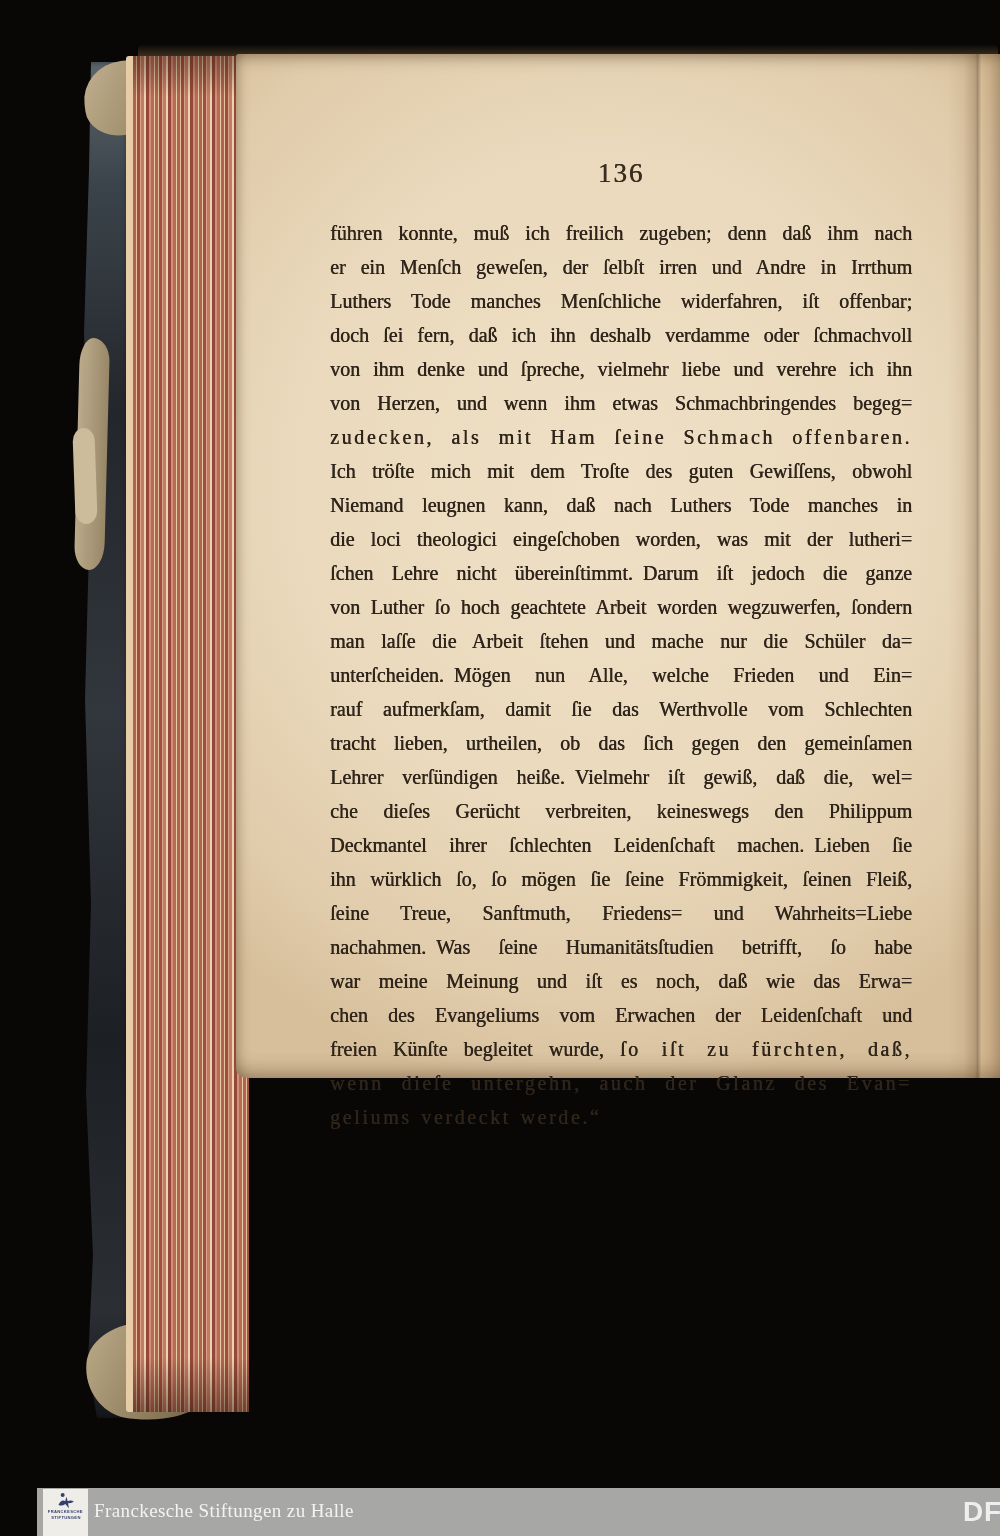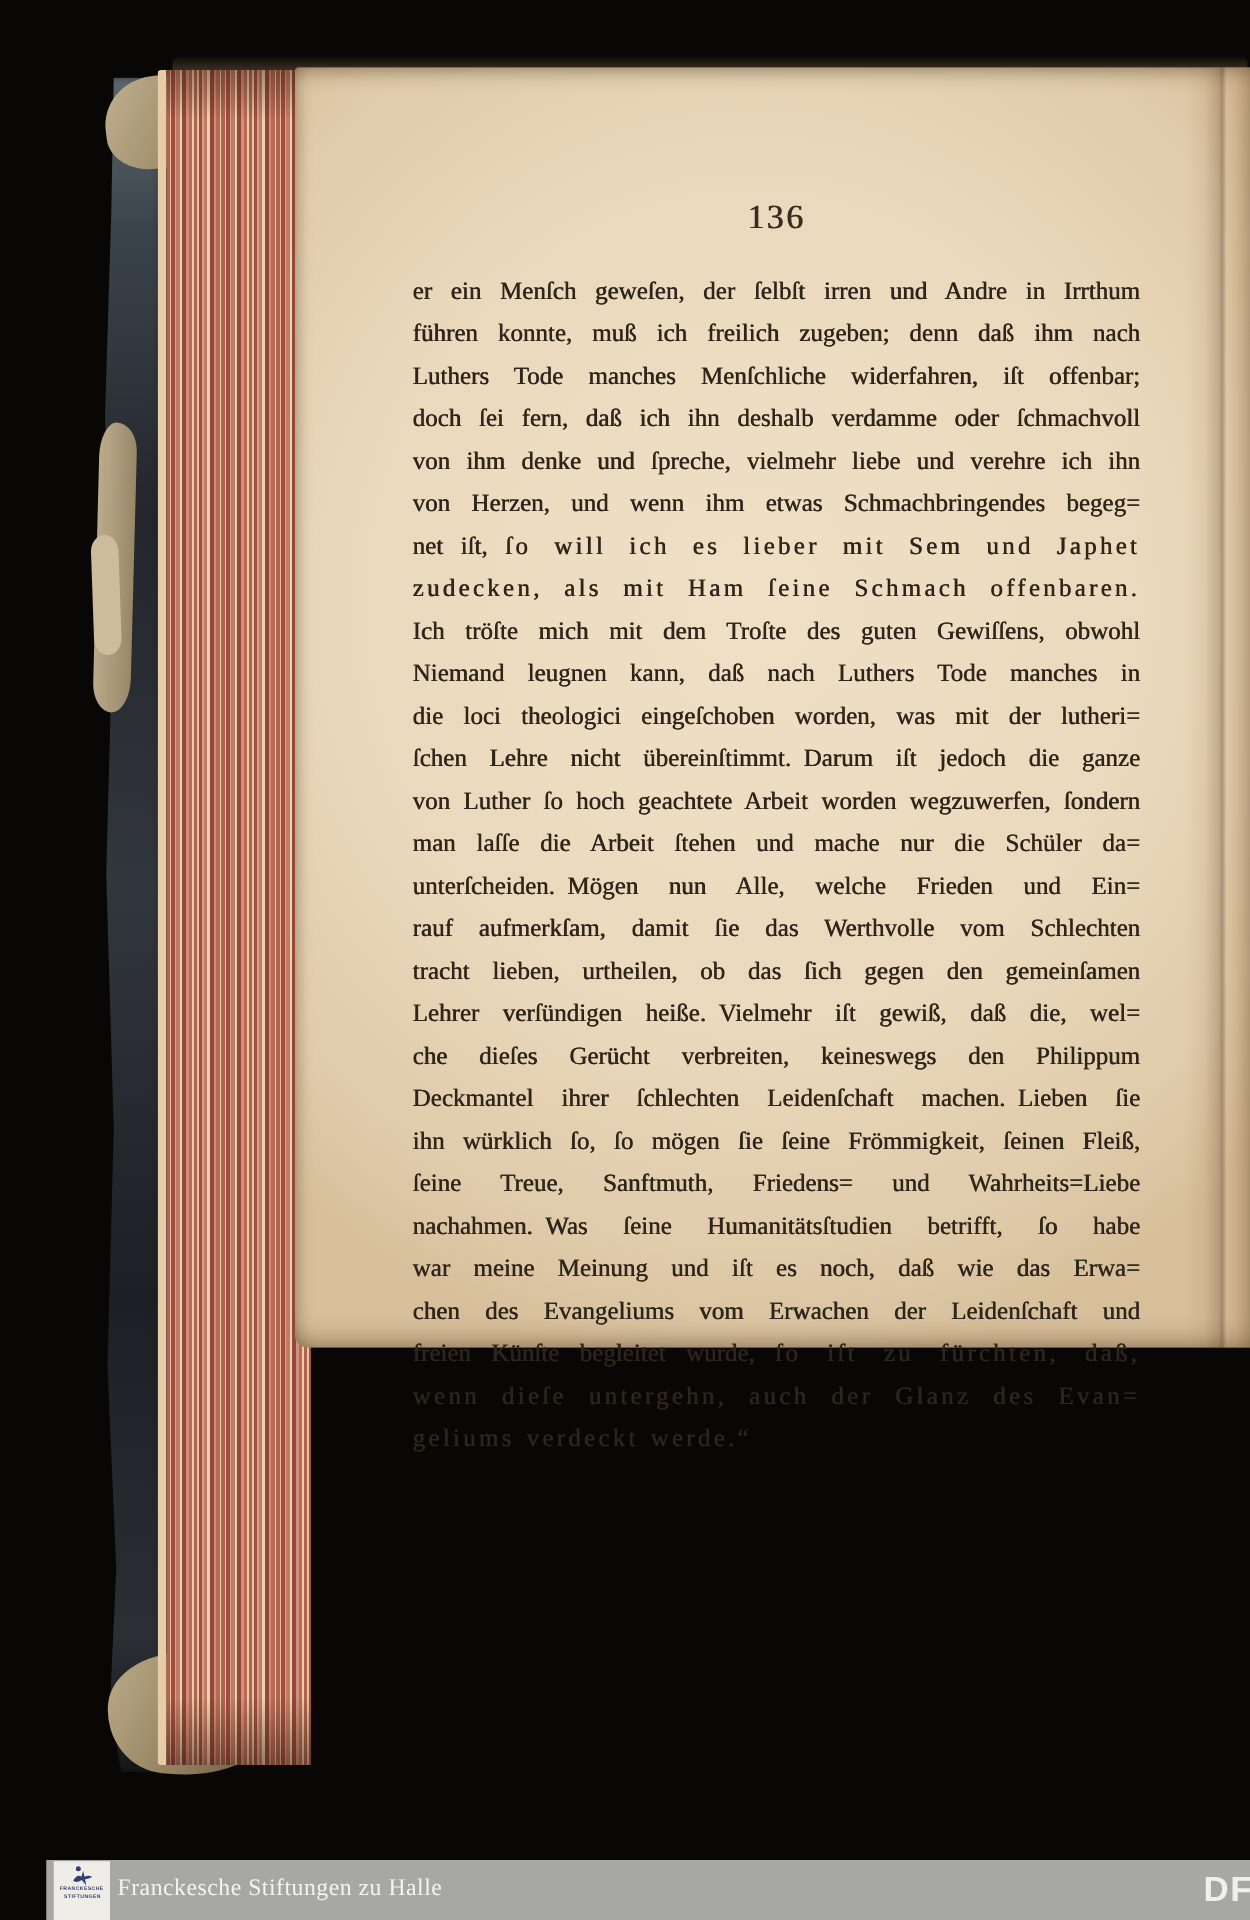--- a/index.html
+++ b/index.html
@@ -72,27 +72,26 @@
   <div class="tear t1"></div>
   <div class="tear t2"></div>
   <div class="tear t3"></div>
   <div class="tear t4"></div>
 
   <div class="page-edges"></div>
 
   <div class="page">
     <div class="page-number">136</div>
     <div class="text-block" id="text-block">
+        <div class="textline"><span>führen konnte, muß ich freilich zugeben; denn daß ihm nach</span></div>
         <div class="textline"><span>er ein Menſch geweſen, der ſelbſt irren und Andre in Irrthum</span></div>
-        <div class="textline"><span>führen konnte, muß ich freilich zugeben; denn daß ihm nach</span></div>
         <div class="textline"><span>Luthers Tode manches Menſchliche widerfahren, iſt offenbar;</span></div>
         <div class="textline"><span>doch ſei fern, daß ich ihn deshalb verdamme oder ſchmachvoll</span></div>
         <div class="textline"><span>von ihm denke und ſpreche, vielmehr liebe und verehre ich ihn</span></div>
         <div class="textline"><span>von Herzen, und wenn ihm etwas Schmachbringendes begeg=</span></div>
-        <div class="textline"><span>net iſt, </span><span class="sp">ſo will ich es lieber mit Sem und Japhet</span></div>
         <div class="textline"><span class="sp">zudecken, als mit Ham ſeine Schmach offenbaren.</span></div>
         <div class="textline"><span>Ich tröſte mich mit dem Troſte des guten Gewiſſens, obwohl</span></div>
         <div class="textline"><span>Niemand leugnen kann, daß nach Luthers Tode manches in</span></div>
         <div class="textline"><span>die loci theologici eingeſchoben worden, was mit der lutheri=</span></div>
         <div class="textline"><span>ſchen Lehre nicht übereinſtimmt. Darum iſt jedoch die ganze</span></div>
         <div class="textline"><span>von Luther ſo hoch geachtete Arbeit worden wegzuwerfen, ſondern</span></div>
         <div class="textline"><span>man laſſe die Arbeit ſtehen und mache nur die Schüler da=</span></div>
         <div class="textline"><span>unterſcheiden. Mögen nun Alle, welche Frieden und Ein=</span></div>
         <div class="textline"><span>rauf aufmerkſam, damit ſie das Werthvolle vom Schlechten</span></div>
         <div class="textline"><span>tracht lieben, urtheilen, ob das ſich gegen den gemeinſamen</span></div>

